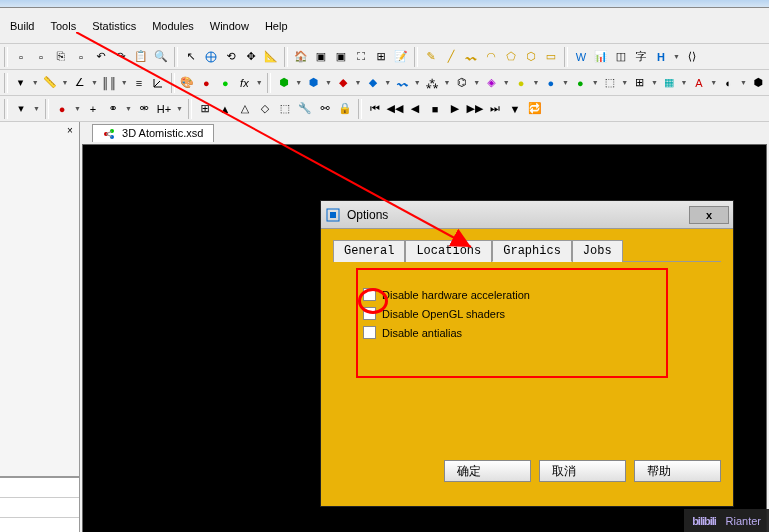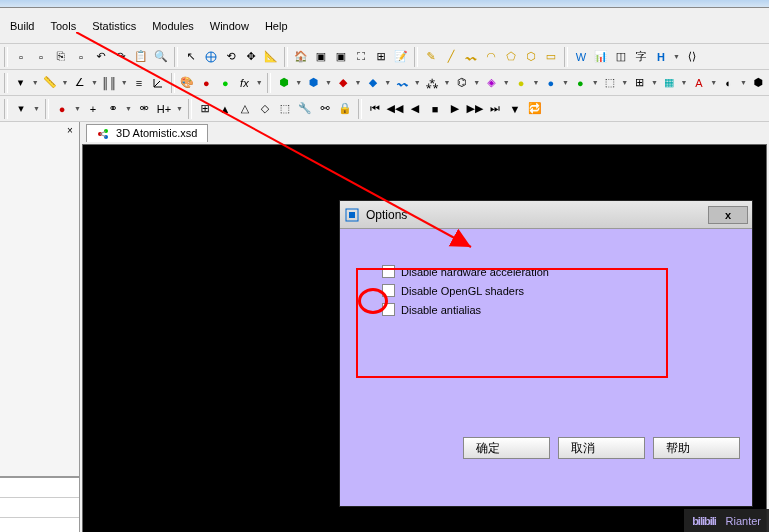--- a/index.html
+++ b/index.html
@@ -11,24 +11,24 @@
 .toolbar-row { height: 26px; display: flex; align-items: center; padding: 2px; border-bottom: 1px solid #ccc; gap: 2px; }
 .tb-sep { width: 4px; height: 20px; border-left: 1px solid #bbb; border-right: 1px solid #fff; margin: 0 2px; }
 .tb-btn { width: 18px; height: 18px; display: flex; align-items: center; justify-content: center; font-size: 11px; }
 .tb-dd { width: 9px; height: 18px; display: flex; align-items: center; justify-content: center; font-size: 7px; color: #555; }
 .main-area { display: flex; height: calc(100% - 108px); }
 .left-panel { width: 80px; background: #f5f5f5; border-right: 1px solid #999; position: relative; }
 .panel-close { position: absolute; right: 2px; top: 2px; width: 14px; height: 14px; font-size: 10px; text-align: center; line-height: 14px; cursor: pointer; }
 .left-bottom { position: absolute; bottom: 0; left: 0; right: 0; height: 70px; border-top: 2px solid #999; background: #fff; }
 .left-bottom-text { position: absolute; bottom: 2px; left: 12px; margin-left: 44px; }
 .viewport-area { flex: 1; background: #f0f0f0; position: relative; }
-.doc-tab { display: inline-block; background: #fff; border: 1px solid #999; border-bottom: none; padding: 2px 10px; margin: 2px 0 0 6px; }
+.doc-tab { display: inline-block; background: #fff; border: 1px solid #999; border-bottom: none; padding: 2px 10px; margin: 2px 0 0 12px; }
 .doc-tab-icon { display: inline-block; width: 12px; height: 12px; vertical-align: middle; margin-right: 4px; }
 .viewport { position: absolute; top: 22px; left: 2px; right: 2px; bottom: 2px; background: #000; border: 1px solid #666; }
-.dialog { position: absolute; left: 339px; top: 200px; width: 414px; height: 307px; background: #c4b5fd; border: 1px solid #222; box-shadow: 2px 2px 8px rgba(0,0,0,0.4); }
+.dialog { position: absolute; left: 320px; top: 200px; width: 414px; height: 307px; background: #eab308; border: 1px solid #222; box-shadow: 2px 2px 8px rgba(0,0,0,0.4); }
 .dlg-title { height: 28px; background: linear-gradient(to bottom, #e8e8e8, #d0d0d0); display: flex; align-items: center; padding: 0 4px; border-bottom: 1px solid #999; }
 .dlg-title-icon { width: 16px; height: 16px; margin-right: 6px; }
 .dlg-title-text { flex: 1; font-size: 12px; }
 .dlg-close { width: 40px; height: 18px; background: #c0c0c0; border: 1px solid #888; text-align: center; line-height: 16px; font-weight: bold; }
 .dlg-body { padding: 10px 12px; }
 .tabs { display: flex; border-bottom: 1px solid #999; }
 .tab { padding: 3px 10px; border: 1px solid #999; border-bottom: none; margin-right: 0; background: #f0f0f0; position: relative; top: 1px; font-family: "Courier New", monospace; font-size: 12px; }
 .tab.active { background: #f0f0f0; border-bottom: 1px solid #f0f0f0; }
 .tab-content { padding: 20px 30px; min-height: 180px; }
 .chk-row { display: flex; align-items: center; margin: 6px 0; font-family: "Courier New", monospace; font-size: 12px; }
@@ -219,20 +219,26 @@
 <div class="dialog">
   <div class="dlg-title">
     <span class="dlg-title-icon"><svg width="16" height="16">
           <rect x="2" y="2" width="12" height="12" fill="none" stroke="#06c"></rect>
           <rect x="5" y="5" width="6" height="6" fill="#06c"></rect>
         </svg></span>
     <span class="dlg-title-text">Options</span>
     <div class="dlg-close">x</div>
   </div>
   <div class="dlg-body">
+    <div class="tabs">
+      <div class="tab">General</div>
+      <div class="tab">Locations</div>
+      <div class="tab active">Graphics</div>
+      <div class="tab">Jobs</div>
+    </div>
     <div class="tab-content">
       <div class="chk-row">
         <div class="chk"></div>
         <span>Disable hardware acceleration</span>
       </div>
       <div class="chk-row">
         <div class="chk"></div>
         <span>Disable OpenGL shaders</span>
       </div>
       <div class="chk-row">

